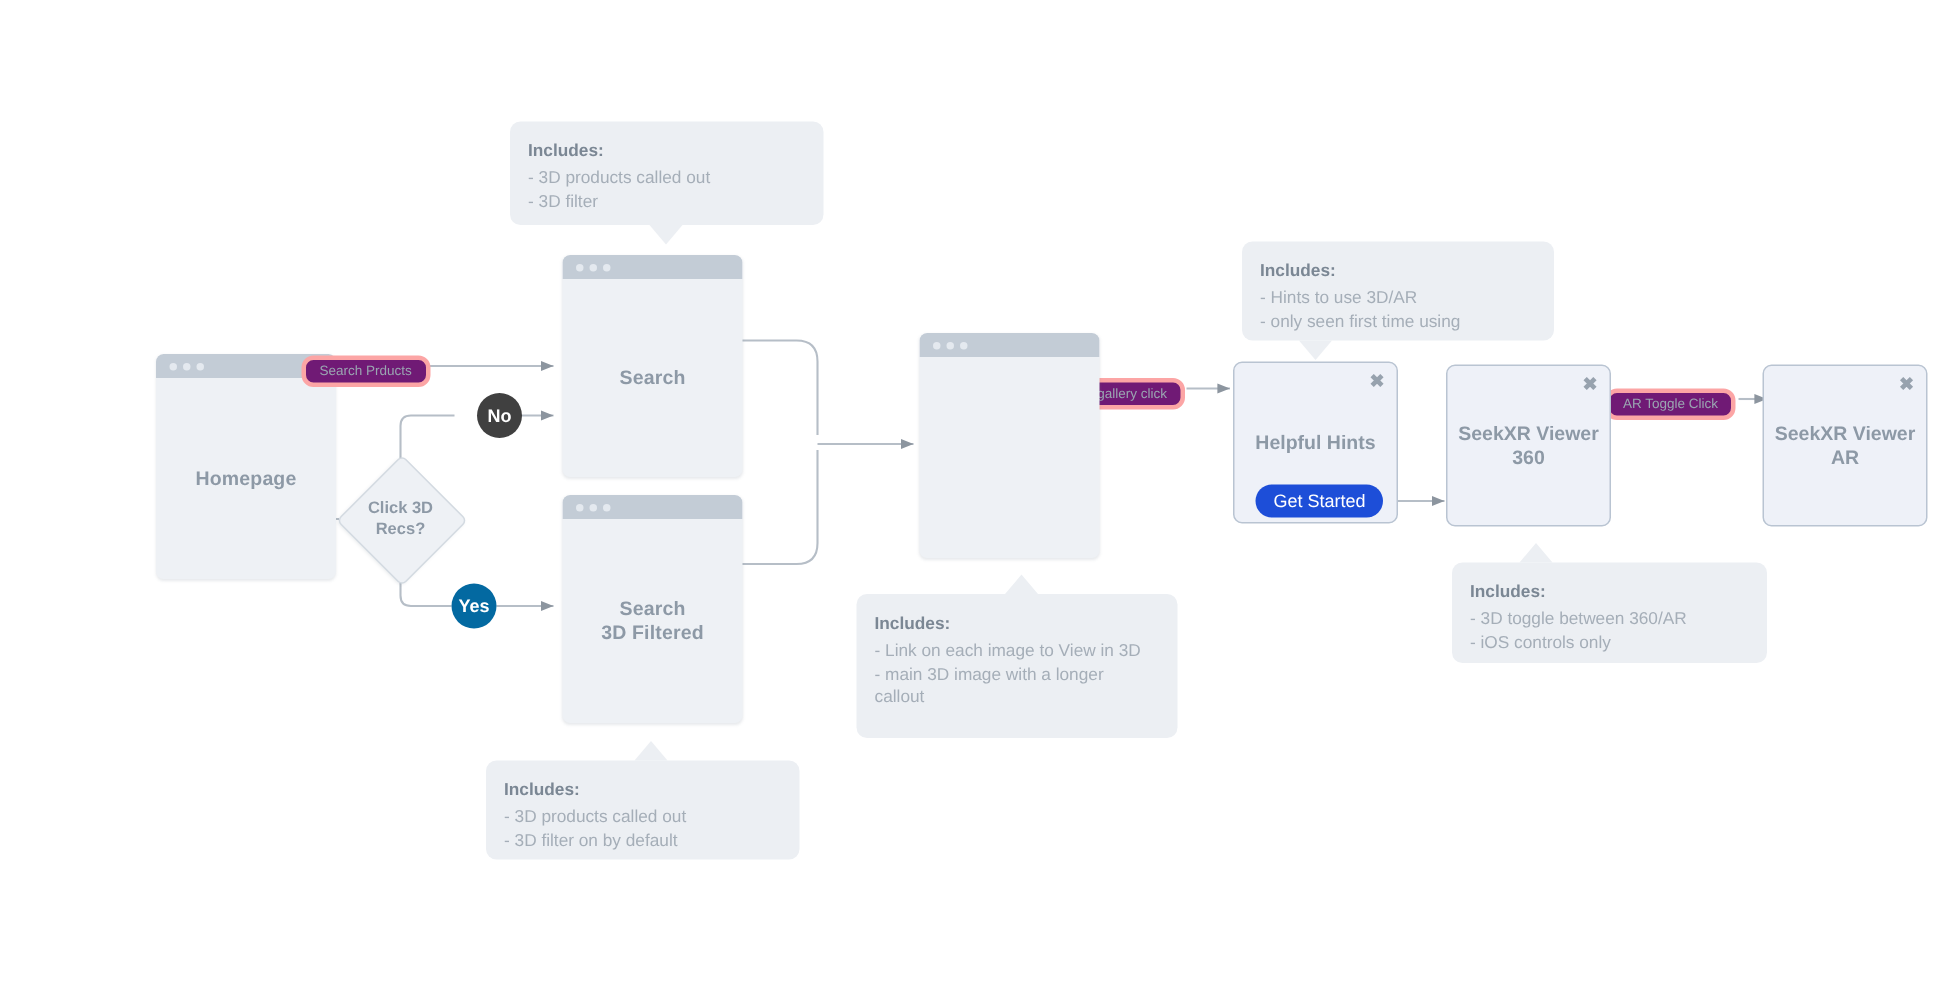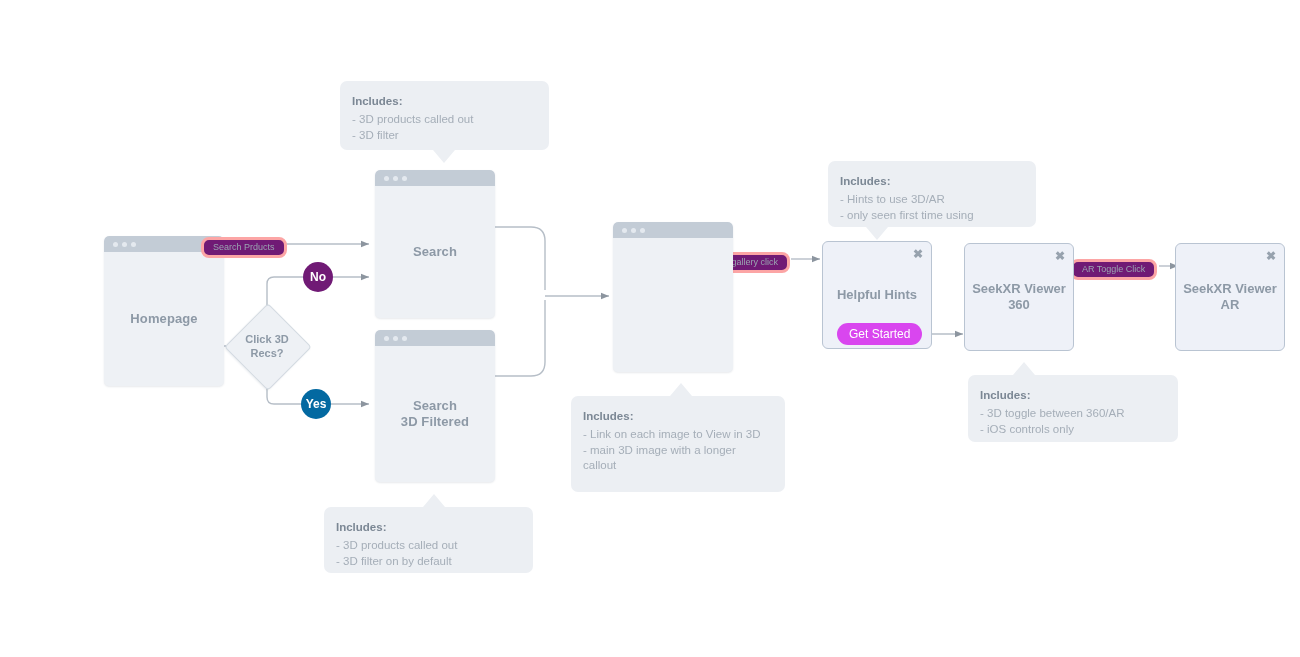--- a/index.html
+++ b/index.html
@@ -189,21 +189,21 @@
     top: 6px;
     right: 8px;
     color: #97a2ae;
     font-size: 12px;
     font-weight: bold;
     line-height: 1;
   }
   .cta {
     position: absolute;
     height: 22px;
-    background: #d946ef;
+    background: #1d4ed8;
     border-radius: 11px;
     display: flex;
     align-items: center;
     justify-content: center;
     color: #ffffff;
     font-size: 12px;
     padding: 0 12px;
     white-space: nowrap;
   }
 </style>
@@ -272,21 +272,21 @@
   <div class="diamond-wrap" style="left:225px; top:304px;">
     <div class="diamond-shape"></div>
     <div class="diamond-text">
       <div>
         <div>Click 3D</div>
         <div>Recs?</div>
       </div>
     </div>
   </div>
 
-  <div class="badge" style="left:303px; top:262px; background:#701a75;">
+  <div class="badge" style="left:318px; top:262px; background:#404040;">
     <span>No</span>
   </div>
   <div class="badge" style="left:301px; top:389px; background:#0369a1;">
     <span>Yes</span>
   </div>
 
   <div class="edge-label" style="left:201px; top:237px;">
     <span>Search Prducts</span>
   </div>
   <div class="edge-label" style="left:692px; top:252px;">

